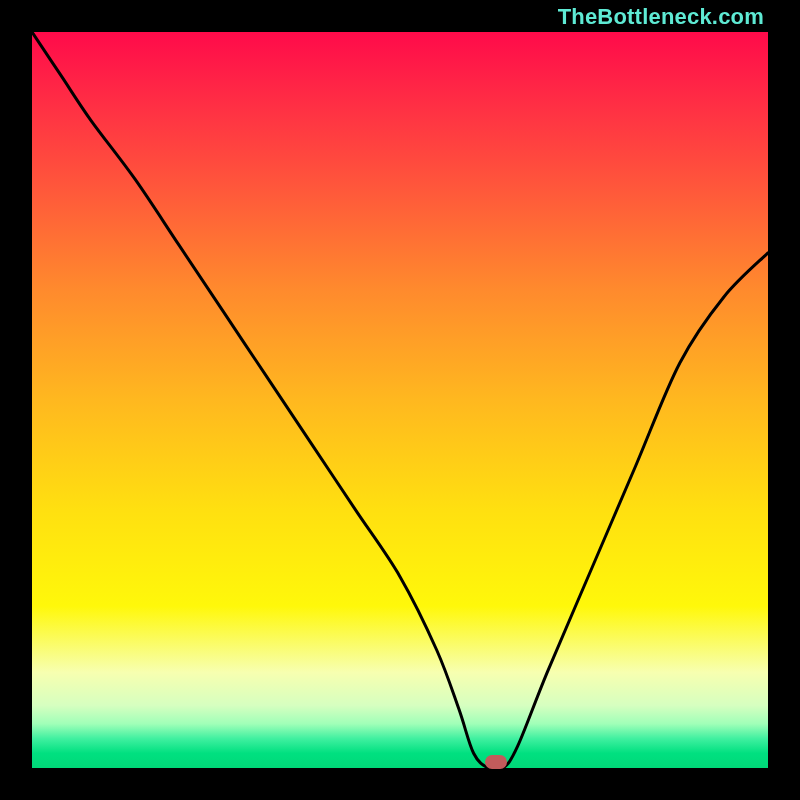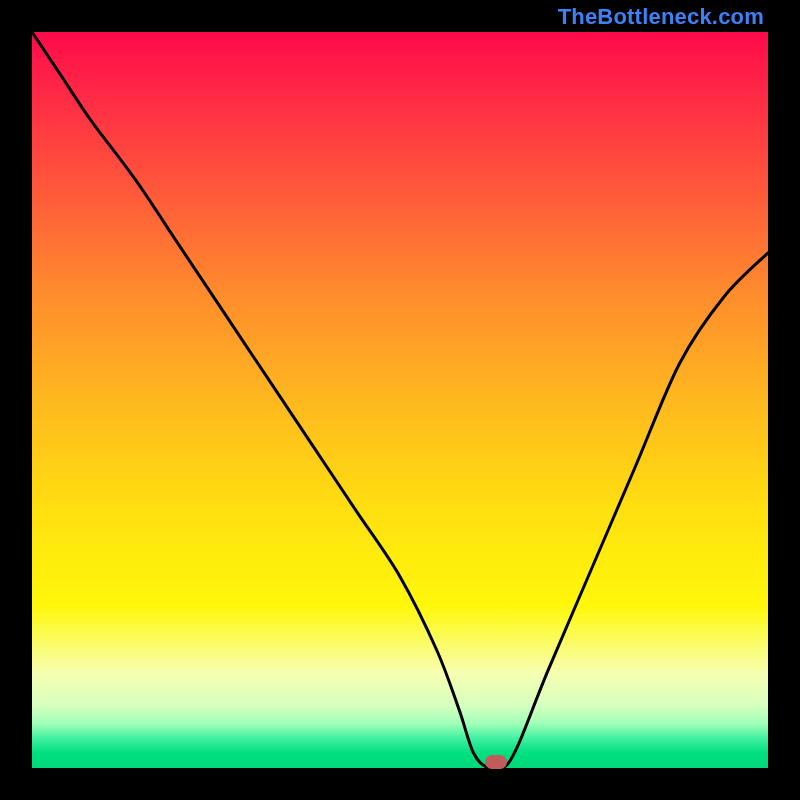--- a/index.html
+++ b/index.html
@@ -36,21 +36,21 @@
     );
   }
 
   .watermark {
     position: absolute;
     top: 4px;
     right: 36px;
     font-family: Arial, sans-serif;
     font-size: 22px;
     font-weight: bold;
-    color: #3b82f6;
+    color: #5eead4;
     letter-spacing: 0.2px;
   }
 
   .curve-svg {
     position: absolute;
     left: 0;
     top: 0;
     width: 736px;
     height: 736px;
   }

